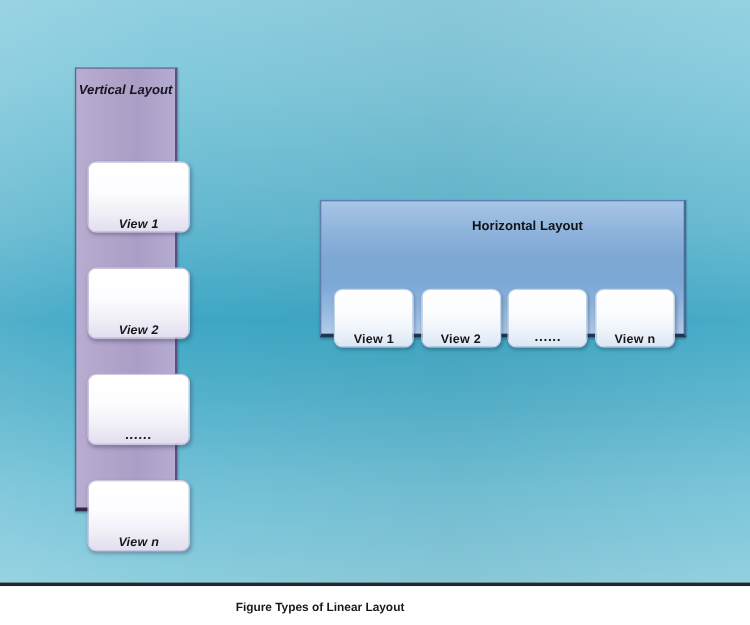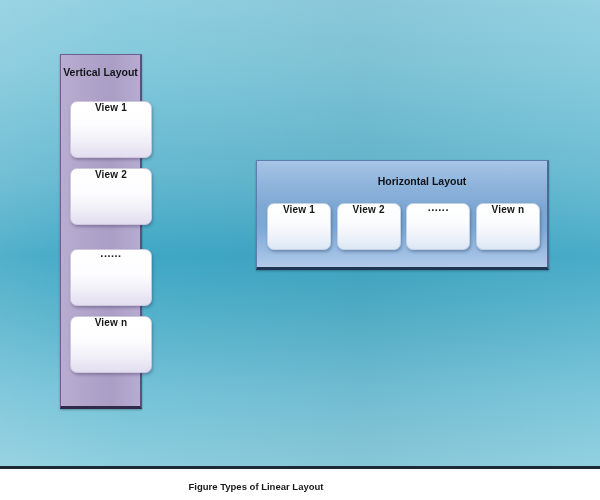--- a/index.html
+++ b/index.html
@@ -71,20 +71,21 @@
     height: 355px;
     background: linear-gradient(to right,
         #b8acd0 0%,
         #b2a5cb 30%,
         #ab9ec6 62%,
         #b6abd1 100%);
     border: 1px solid #6d6192;
     border-bottom: 3px solid #2d2a4a;
     border-right: 2px solid #5a5080;
     box-shadow: 0 1px 2px rgba(0,0,0,0.28);
+    font-style: italic;
   }
   .vertical-panel-title {
     position: absolute;
     left: 0;
     top: 11px;
     width: 100%;
     text-align: center;
     font-size: 10.5px;
     font-weight: bold;
     color: #14161a;
@@ -103,22 +104,23 @@
     border-radius: 7px;
     background: linear-gradient(to bottom,
         #ffffff 0%,
         #fdfdff 42%,
         #f1eff7 72%,
         #e2def0 100%);
     border: 1px solid #cdc7dd;
     box-shadow: 1px 2px 3px rgba(40,30,70,0.30),
                 inset 0 1px 0 rgba(255,255,255,0.95);
     display: flex;
-    align-items: flex-start;
+    align-items: flex-end;
     justify-content: center;
+    margin-top: 28px;
   }
   .view-box .view-label {
     font-size: 10px;
     font-weight: bold;
     color: #161616;
     letter-spacing: 0.2px;
   }
   .view-box .view-label.dots {
     font-size: 11px;
     letter-spacing: 0.5px;

